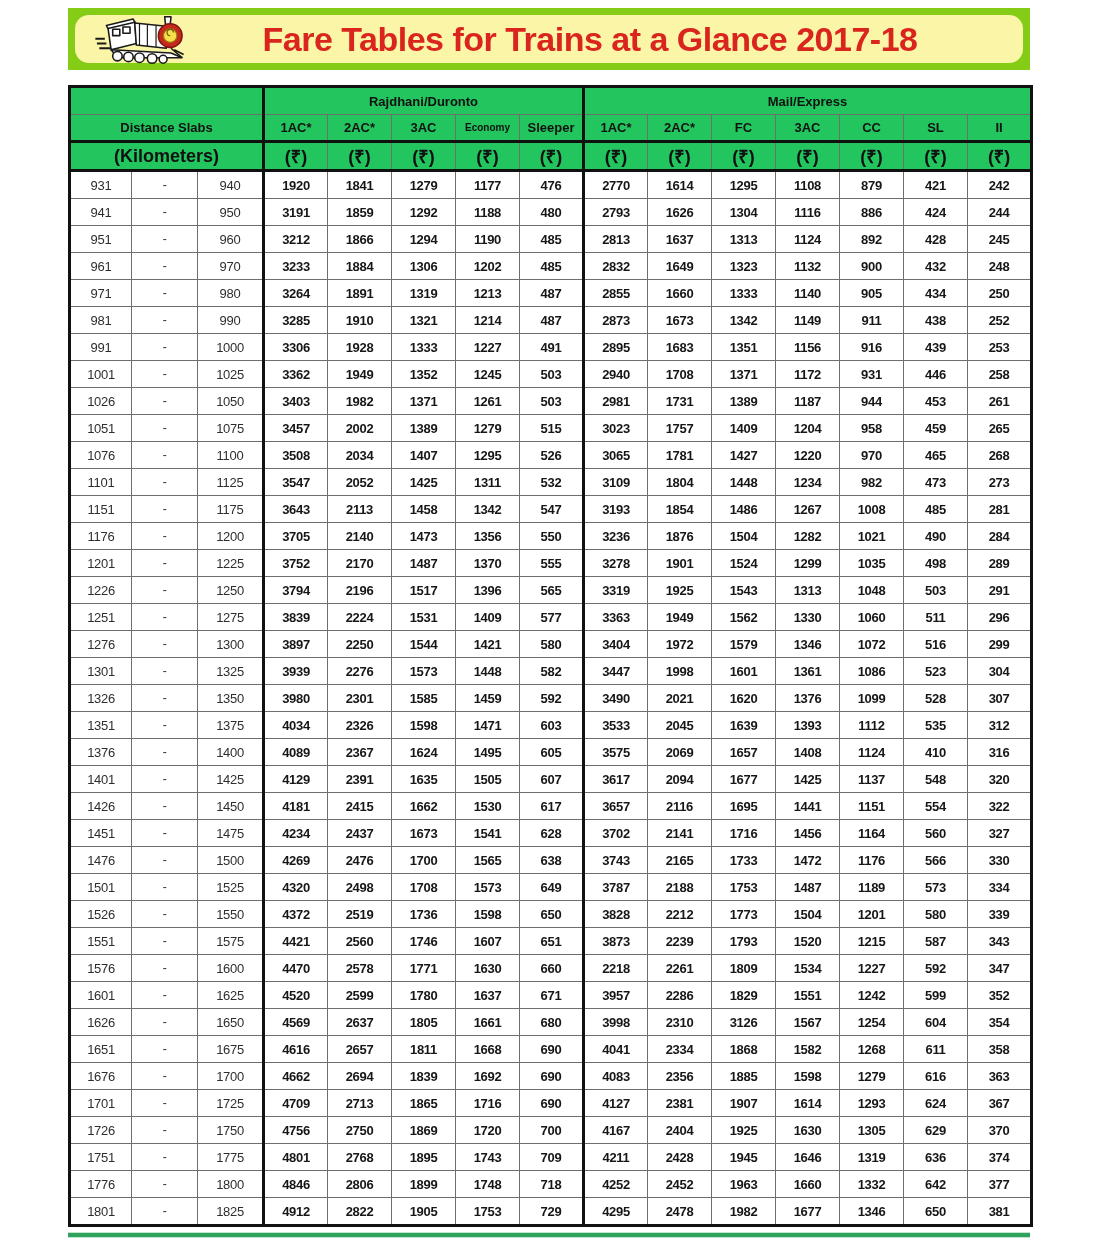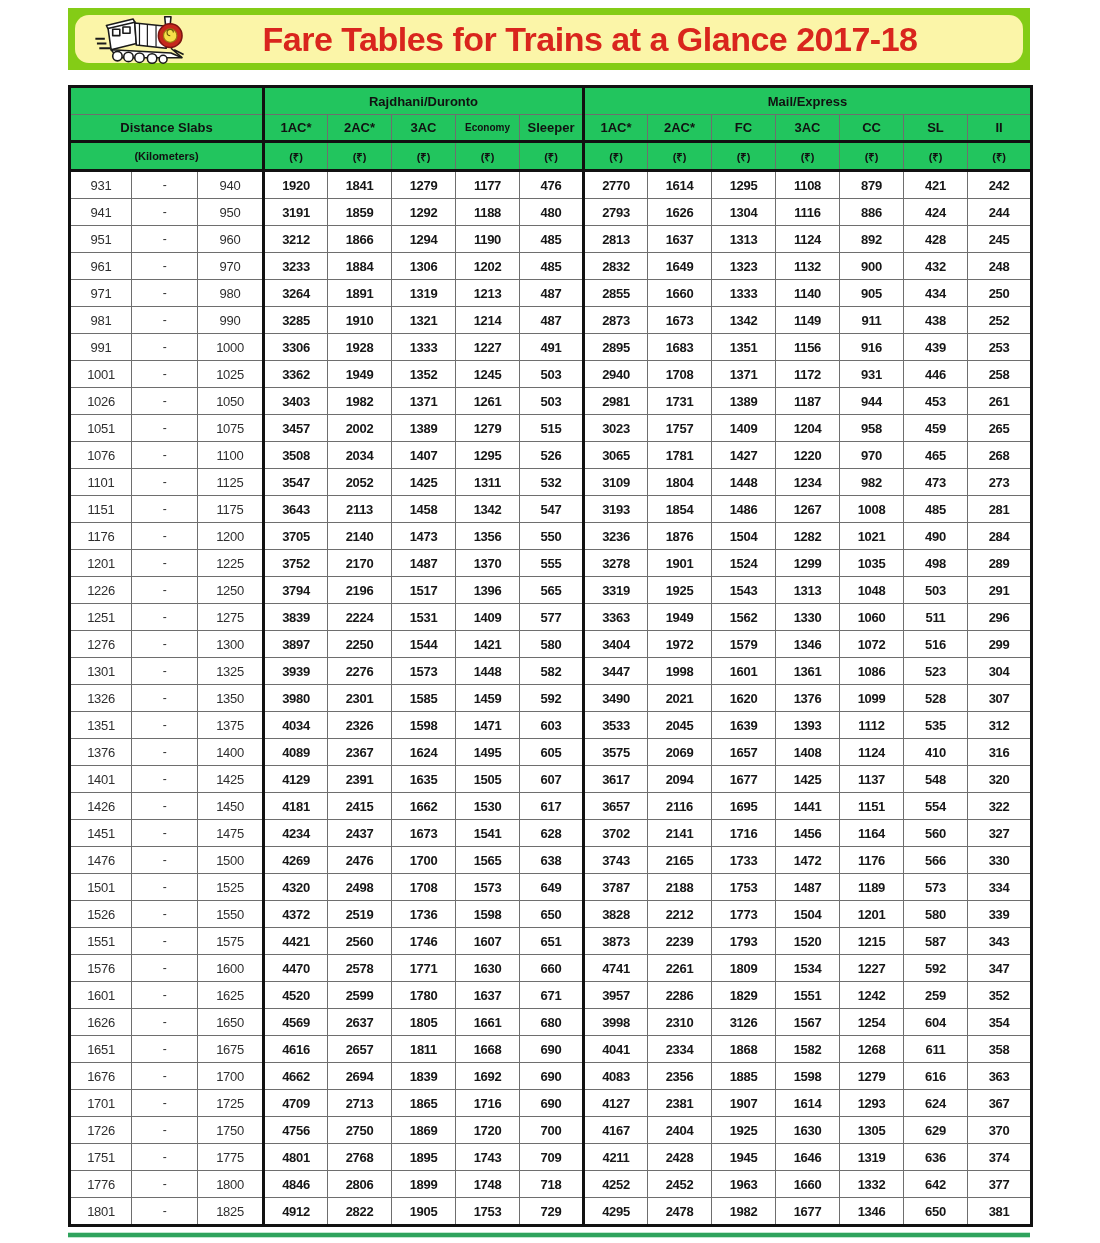--- a/index.html
+++ b/index.html
@@ -52,21 +52,21 @@
     border: 1px solid #6e6e6e;
     text-align: center;
     vertical-align: middle;
     padding: 0;
     overflow: hidden;
     white-space: nowrap;
   }
   thead th { background: #22c55e; font-weight: bold; font-size: 13px; }
   thead tr.group-row th    { height: 26px; }
   thead tr.colhead-row th  { height: 25px; border-bottom: 3px solid #111; }
-  thead tr.currency-row th { height: 26px; border-bottom: 3px solid #111; font-size: 11px; }
+  thead tr.currency-row th { height: 26px; border-bottom: 3px solid #111; font-size: 18px; }
   thead th.economy { font-size: 10px; }
 
   .thickL { border-left: 3px solid #111 !important; }
 
   tbody td { height: 26px; font-size: 13px; letter-spacing: -0.3px; }
   tbody td.dist { font-weight: normal; color: #2e2e2e; }
   tbody td.dash-cell { font-size: 12px; }
   tbody td.fare { font-weight: bold; color: #161616; }
 
   
@@ -672,21 +672,21 @@
         </tr>
         <tr>
           <td class="dist">1576</td>
           <td class="dist dash-cell">-</td>
           <td class="dist">1600</td>
           <td class="fare thickL">4470</td>
           <td class="fare">2578</td>
           <td class="fare">1771</td>
           <td class="fare">1630</td>
           <td class="fare">660</td>
-          <td class="fare thickL">4741</td>
+          <td class="fare thickL">2218</td>
           <td class="fare">2261</td>
           <td class="fare">1809</td>
           <td class="fare">1534</td>
           <td class="fare">1227</td>
           <td class="fare">592</td>
           <td class="fare">347</td>
         </tr>
         <tr>
           <td class="dist">1601</td>
           <td class="dist dash-cell">-</td>
@@ -694,21 +694,21 @@
           <td class="fare thickL">4520</td>
           <td class="fare">2599</td>
           <td class="fare">1780</td>
           <td class="fare">1637</td>
           <td class="fare">671</td>
           <td class="fare thickL">3957</td>
           <td class="fare">2286</td>
           <td class="fare">1829</td>
           <td class="fare">1551</td>
           <td class="fare">1242</td>
-          <td class="fare">259</td>
+          <td class="fare">599</td>
           <td class="fare">352</td>
         </tr>
         <tr>
           <td class="dist">1626</td>
           <td class="dist dash-cell">-</td>
           <td class="dist">1650</td>
           <td class="fare thickL">4569</td>
           <td class="fare">2637</td>
           <td class="fare">1805</td>
           <td class="fare">1661</td>

